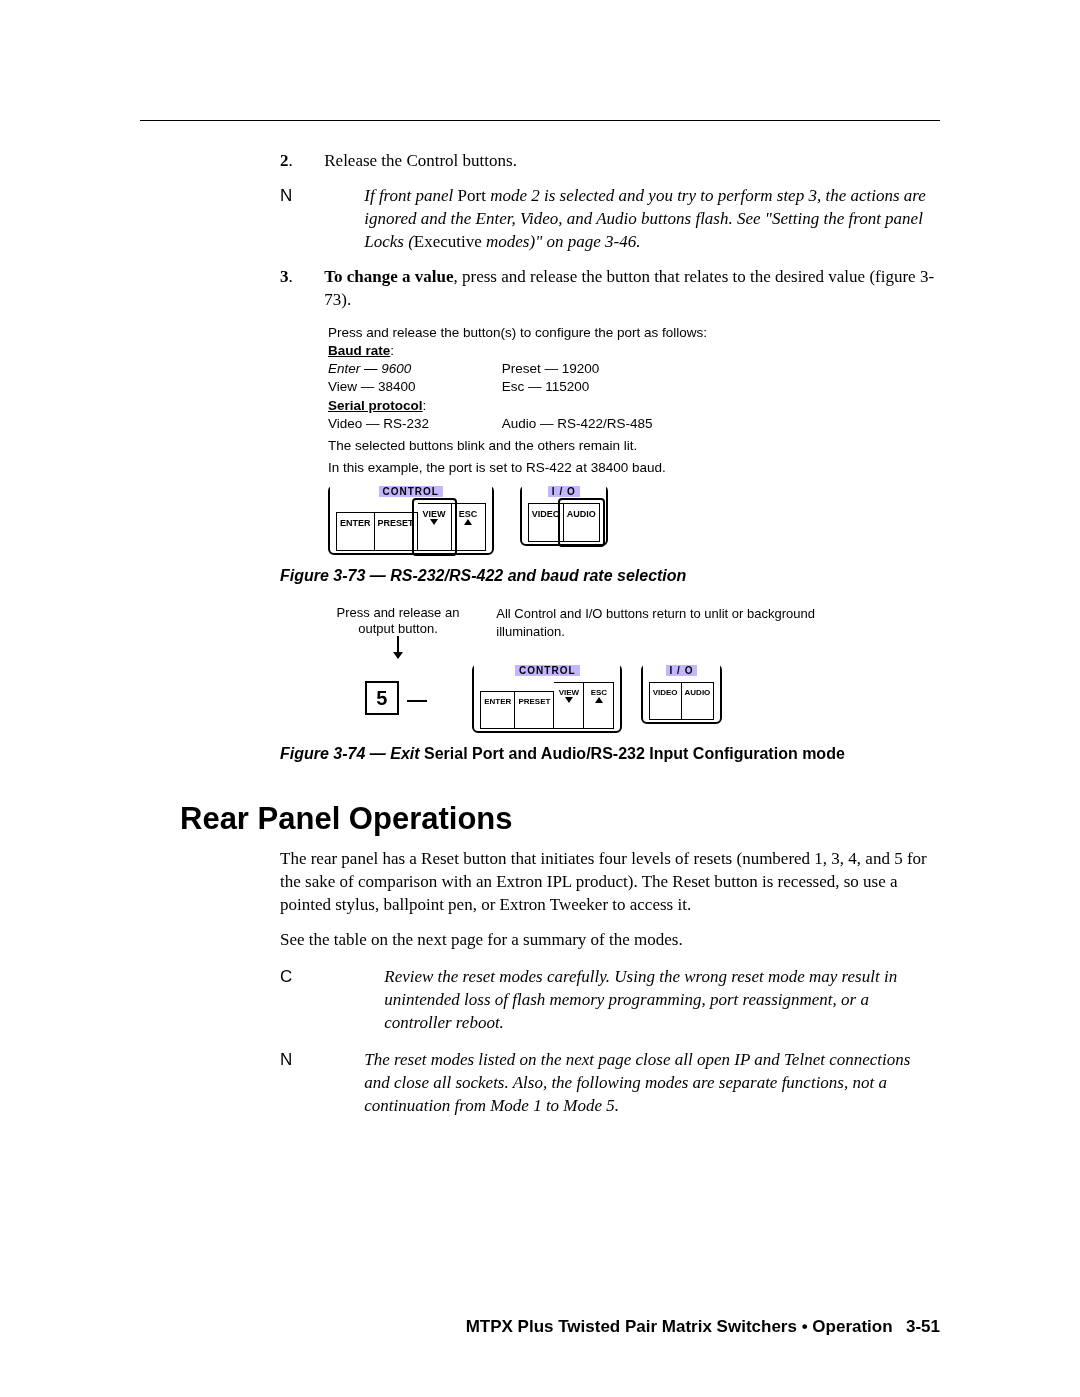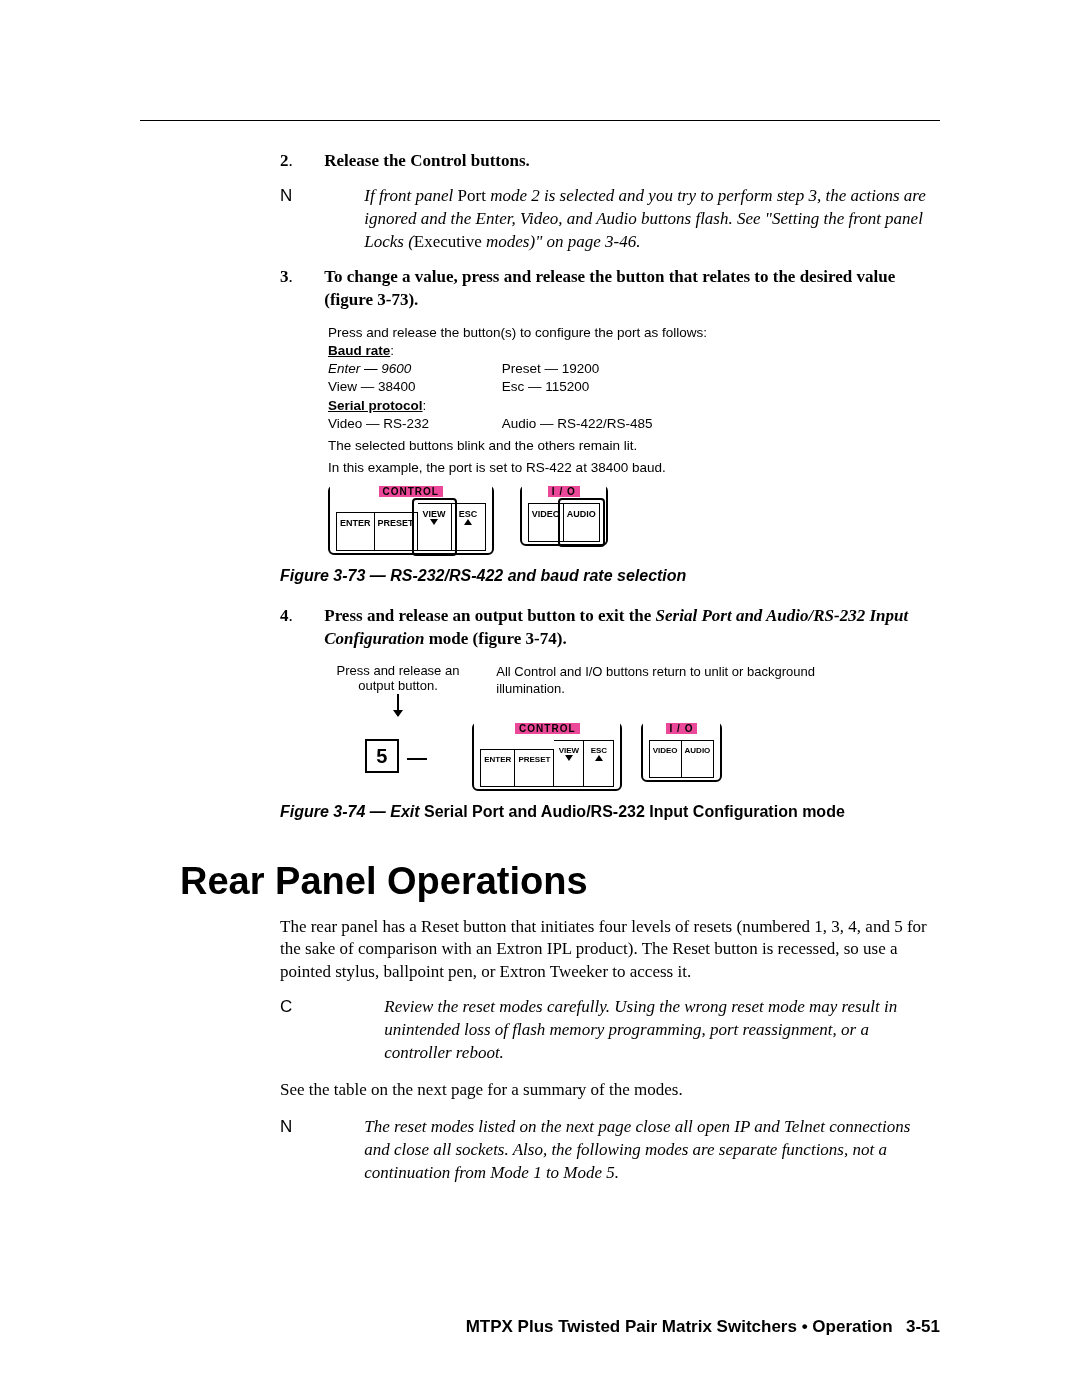--- a/index.html
+++ b/index.html
@@ -29,45 +29,45 @@
   }
   .content {
     margin-top: 30px;
     margin-left: 100px;
     font-size: 17px;
     line-height: 1.35;
   }
   .step { margin-bottom: 12px; }
   .num { display: inline-block; width: 40px; vertical-align: top; }
   .num b { font-family: Georgia, serif; }
-  .step .body { display: inline-block; width: calc(100% - 50px); vertical-align: top; font-weight: bold; }
+  .step .body { display: inline-block; width: calc(100% - 50px); vertical-align: top; }
   .note-row { margin-bottom: 12px; }
   .note-row .n { display: inline-block; width: 60px; vertical-align: top; font-family: Arial, sans-serif; font-size:17px; }
   .note-row .body { display: inline-block; width: calc(100% - 90px); vertical-align: top; font-style: italic; margin-left:20px;}
   .note-row .body .roman { font-style: normal; }
   .small { font-family: Arial, Helvetica, sans-serif; font-size: 13.5px; line-height: 1.35; }
   .small-block { margin-left: 48px; margin-top:6px; margin-bottom:6px; }
   .small b, .small u { font-weight: bold; }
   .panels-row { margin-left:48px; margin-top:8px; margin-bottom:10px; }
   .panel-group { display:inline-block; border:2px solid #000; border-radius:6px; padding:4px 6px 2px 6px; position:relative; margin-right:22px; vertical-align:top;}
   .panel-label { font-family: Arial, sans-serif; font-weight:bold; font-size:10px; letter-spacing:1px; position:absolute; top:-2px; left:0; right:0; text-align:center; background:#fff; }
-  .panel-label span { background:#ec4899; padding:0 4px;}
+  .panel-label span { background:#c4b5fd; padding:0 4px;}
   .btn { display:inline-block; border:1.5px solid #000; font-family: Arial, sans-serif; font-size:9px; font-weight:bold; text-align:center; padding:6px 3px 22px 3px; min-width:34px; line-height:1; box-sizing:border-box; margin:6px 0 0 0; position:relative;}
   .btn + .btn { border-left:none; }
   .highlight::before {
     content:"";
     position:absolute;
     top:-6px; left:-6px; right:-6px; bottom:-6px;
     border:2px solid #000;
     border-radius:4px;
     pointer-events:none;
   }
   .caption { font-family: Arial, Helvetica, sans-serif; font-weight:bold; font-style:italic; font-size:16px; margin:10px 0 18px 0; }
   .caption .upright { font-style: normal; }
-  .h2-line { font-family: Arial, Helvetica, sans-serif; font-weight:900; font-size:38px; margin:34px 0 8px -100px; }
+  .h2-line { font-family: Arial, Helvetica, sans-serif; font-weight:900; font-size:31px; margin:34px 0 8px -100px; }
   .footer { position:absolute; left:0; right:140px; bottom:60px; text-align:right; font-family: Arial, sans-serif; font-size:16px; }
   .footer b { font-size:17px; }
   .arrow-down { display:inline-block; width:0;height:0;border-left:4px solid transparent;border-right:4px solid transparent;border-top:6px solid #000; vertical-align:middle;}
   .arrow-up { display:inline-block; width:0;height:0;border-left:4px solid transparent;border-right:4px solid transparent;border-bottom:6px solid #000; vertical-align:middle;}
   .out-btn { display:inline-block; border:2px solid #000; font-family: Arial, sans-serif; font-weight:bold; font-size:20px; width:30px; height:30px; text-align:center; line-height:30px; }
   .press-rel { font-family: Arial, sans-serif; font-size:13px; line-height:1.2; display:inline-block; width:140px; text-align:center; vertical-align:top;}
   .fig74row { margin-left:48px; margin-top:6px; }
   .fig74note { font-family: Arial, sans-serif; font-size:13px; margin-left:24px; vertical-align:top; display:inline-block; width:380px;}
   .caution-c { font-family: Arial, sans-serif; font-size:17px; display:inline-block; width:100px; vertical-align:top;}
   .caution-body { display:inline-block; width: calc(100% - 120px); vertical-align:top; font-style: italic;}
@@ -136,26 +136,20 @@
       <div class="panel-group">
         <div class="panel-label"><span>I / O</span></div>
         <div class="btn-row">
           <span class="btn">VIDEO</span><span class="btn highlight">AUDIO</span>
         </div>
       </div>
     </div>
 
     <div class="caption">Figure 3-73 — RS-232/RS-422 and baud rate selection</div>
 
-    <div class="step">
-      <span class="num"><b>4</b>.</span>
-      <span class="body">
-        <span>Press and release an output button to exit the </span><span class="serif-i">Serial Port and Audio/RS-232 Input Configuration</span><span> mode (figure 3-74).</span>
-      </span>
-    </div>
 
     <div class="fig74row">
       <span class="press-rel">
         <span>Press and release an output button.</span><br>
         <span class="vline-arrow"></span>
       </span>
       <span class="fig74note">All Control and I/O buttons return to unlit or background illumination.</span>
     </div>
 
     <div class="fig74row" style="margin-top:2px;">
@@ -179,26 +173,26 @@
       </span>
     </div>
 
     <div class="caption">
       <span>Figure 3-74 — Exit </span><span class="upright">Serial Port and Audio/RS-232 Input Configuration mode</span>
     </div>
 
     <div class="h2-line">Rear Panel Operations</div>
 
     <div style="margin-bottom:12px;">The rear panel has a Reset button that initiates four levels of resets (numbered 1, 3, 4, and 5 for the sake of comparison with an Extron IPL product).  The Reset button is recessed, so use a pointed stylus, ballpoint pen, or Extron Tweeker to access it.</div>
+    <div style="margin-bottom:14px;">See the table on the next page for a summary of the modes.</div>
+
     <div style="margin-bottom:14px;">
       <span class="caution-c">C</span>
       <span class="caution-body">Review the reset modes carefully.  Using the wrong reset mode may result in unintended loss of flash memory programming, port reassignment, or a controller reboot.</span>
     </div>
-
-    <div style="margin-bottom:14px;">See the table on the next page for a summary of the modes.</div>
 
     <div class="note-row">
       <span class="n">N</span>
       <span class="body">The reset modes listed on the next page close all open IP and Telnet connections and close all sockets.  Also, the following modes are separate functions, not a continuation from Mode 1 to Mode 5.</span>
     </div>
 
   </div>
 
   <div class="footer">
     <b>MTPX Plus Twisted Pair Matrix Switchers • Operation</b>&nbsp;&nbsp;&nbsp;<b>3-51</b>

